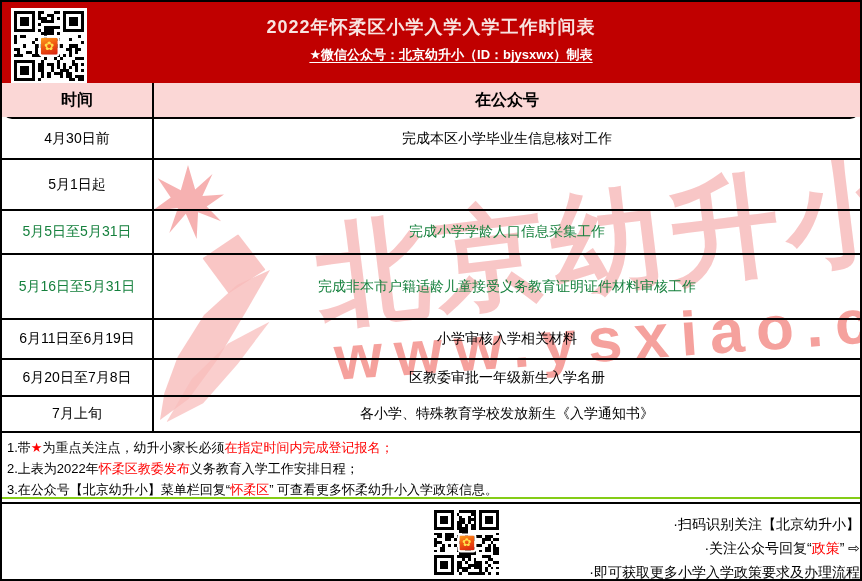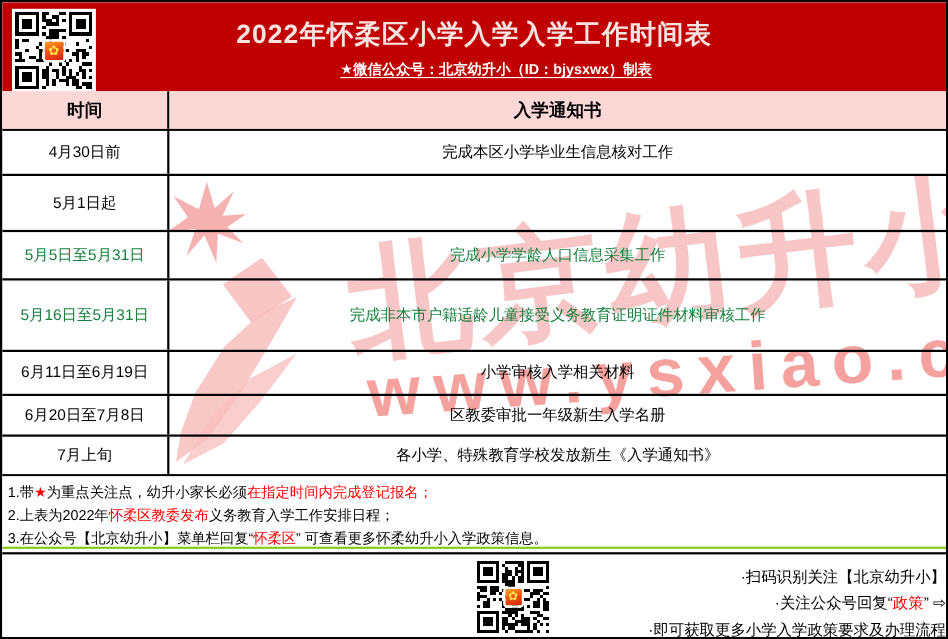--- a/index.html
+++ b/index.html
@@ -42,40 +42,40 @@
   .wm-swoosh2 {
     position:absolute; left:176px; top:310px; width:80px; height:120px;
     background:rgba(248,190,188,.75);
     clip-path:polygon(100% 0,55% 25%,20% 60%,0 100%,40% 78%,72% 40%);
     transform:rotate(12deg);
   }
 
   
   .banner { position:relative; height:81px; background:#C00000; }
   .banner-title {
-    padding-top:13px; text-align:center; font-size:24px; font-weight:bold;
+    padding-top:13px; text-align:center; font-size:18px; font-weight:bold;
     color:#F8E3E0; letter-spacing:1px;
   }
   .banner-subtitle {
     margin-top:7px; text-align:center; font-size:13px; font-weight:bold;
     color:#fff; text-decoration:underline; text-underline-offset:3px;padding-left:40px;
   }
   .qr { position:absolute; background:#fff; }
   .qr-top { left:9px; top:6px; width:76px; height:76px; }
   .qr-logo {
     position:absolute; left:50%; top:50%; width:27%; height:27%;
     transform:translate(-50%,-50%);
     background:linear-gradient(160deg,#ffa21e 0%,#f05a10 45%,#d61e12 100%);
     border:2px solid #fff; border-radius:18%;
     display:flex; align-items:center; justify-content:center;
     color:#ffe14d; font-size:12px; line-height:1;
   }
 
   
-  .thead { position:relative; display:flex; height:36px; background:#FBD7D6; border-bottom:2px solid #000; }
+  .thead { position:relative; display:flex; height:36px; background:#FBD7D6; border-bottom:2px solid #000;border-radius:10px; }
   .cell { display:flex; align-items:center; justify-content:center; text-align:center; }
   .cell.time { width:152px; border-right:2px solid #000; flex:none; }
   .cell.content { flex:1; }
   .thead .cell { font-size:16px; font-weight:bold; color:#000; background:#FBD7D6; }
   #rows { position:relative; }
   .trow { display:flex; border-bottom:2px solid #000; font-size:14px; color:#000; background:transparent; }
   .trow:nth-child(1){height:41px} .trow:nth-child(2){height:51px}
   .trow:nth-child(3){height:44px} .trow:nth-child(4){height:65px}
   .trow:nth-child(5){height:40px} .trow:nth-child(6){height:37px}
   .trow:nth-child(7){height:36px} .trow:nth-child(8){height:43px}
@@ -263,21 +263,21 @@
           <rect x="1" y="17" width="7" height="7" fill="#000"></rect>
           <rect x="2" y="18" width="5" height="5" fill="#fff"></rect>
           <rect x="3" y="19" width="3" height="3" fill="#000"></rect>
         </svg><div class="qr-logo">✿</div></div>
     <div class="banner-title">2022年怀柔区小学入学入学工作时间表</div>
     <div class="banner-subtitle">★微信公众号：北京幼升小（ID：bjysxwx）制表</div>
   </header>
 
   <div class="thead">
     <div class="cell time">时间</div>
-    <div class="cell content">入学通知书</div>
+    <div class="cell content">在公众号</div>
   </div>
 
   <div id="rows">
   <div class="trow">
     <div class="cell time">4月30日前</div>
     <div class="cell content">完成本区小学毕业生信息核对工作</div>
   </div>
 
   <div class="trow">
     <div class="cell time">5月1日起</div>

